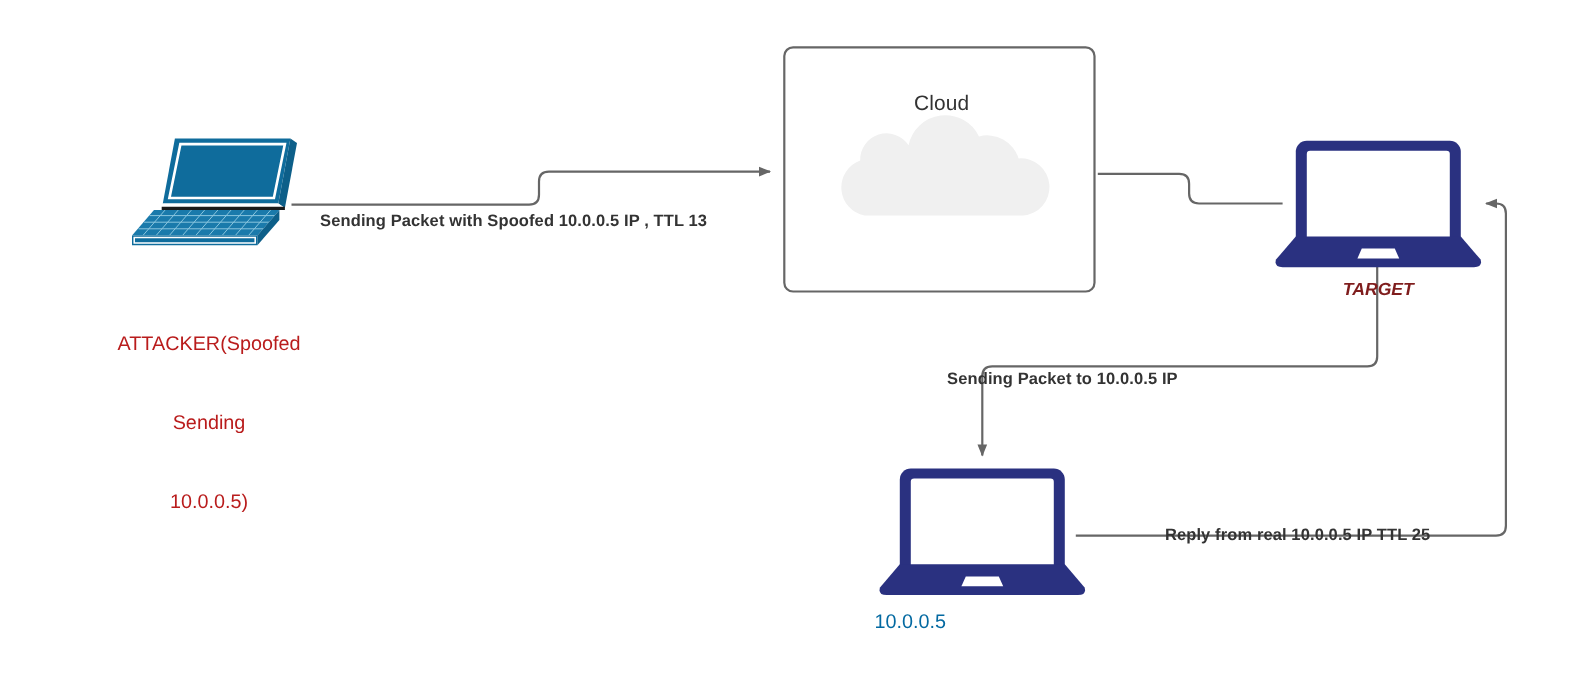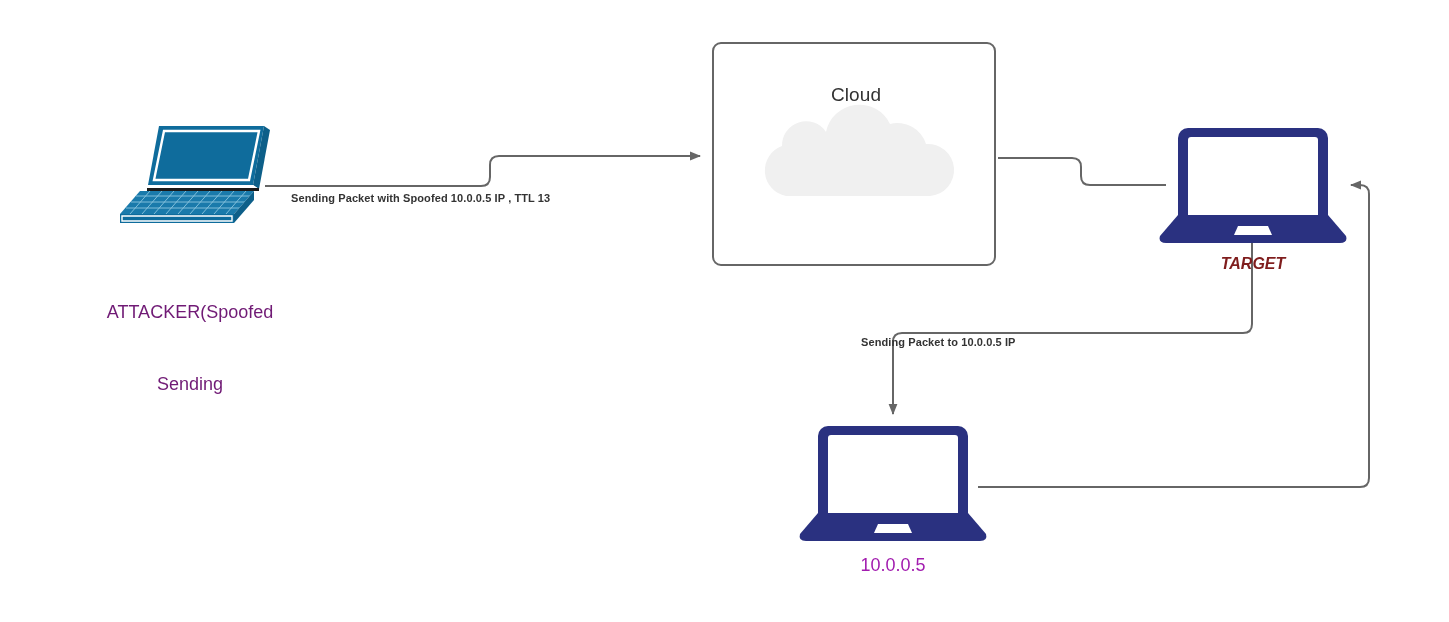--- a/index.html
+++ b/index.html
@@ -88,26 +88,26 @@
   }
 
   
   .lbl {
     position: absolute;
     color: #1a1a1a;
     white-space: pre;
   }
   .lbl-plain {
     font-size: 18px;
-    color: #701a75;
+    color: #b91c1c;
     text-align: center;
     line-height: 24px;
   }
   .lbl-edge {
-    font-size: 11px;
+    font-size: 15px;
     font-weight: bold;
     color: #333333;
     letter-spacing: .1px;
   }
   .lbl-node-bold-italic {
     font-size: 16px;
     font-weight: bold;
     font-style: italic;
     color: #7f1d1d;
     text-align: center;
@@ -121,22 +121,22 @@
   .target-caption {
     left: 1155px;
     top: 255px;
     width: 196px;
   }
   .victim-caption {
     left: 795px;
     top: 555px;
     width: 196px;
     font-size: 18px;
-    color: #a21caf;
-    text-align: center;
+    color: #0369a1;
+    text-align: left;
     font-weight: normal;
     font-style: normal;
   }
 
   .edge-label-1 { left: 291px; top: 192px; }
   .edge-label-2 { left: 861px; top: 336px; }
   .edge-label-3 { left: 1059px; top: 478px; }
 </style>
 </head>
 <body>
@@ -201,20 +201,21 @@
       </g>
 
       <polygon points="8,92 122,92 122,101 8,101" fill="#0f6c9c"></polygon>
       <polygon points="122,92 142,69 142,78 122,101" fill="#0d5f89"></polygon>
       <polygon points="10,94 120,94 120,99 10,99" fill="none" stroke="#ffffff" stroke-width="1.4"></polygon>
     </svg>
   </div>
   <div class="lbl lbl-plain attacker-caption">
     <div>ATTACKER(Spoofed</div>
     <div>Sending</div>
+    <div>10.0.0.5)</div>
   </div>
 
   <div class="node flat-laptop target-laptop">
     <svg viewBox="0 0 196 119" width="196" height="119" xmlns="http://www.w3.org/2000/svg">
       <rect x="23" y="2" width="150" height="100" rx="10" ry="10" fill="#2a3180"></rect>
       <rect x="33" y="11" width="130" height="84" rx="3" ry="3" fill="#ffffff"></rect>
       <path fill="#2a3180" d="M23 89 L173 89 L191 110 Q193 117 185 117 L11 117 Q3 117 5 110 Z"></path>
       <path fill="#ffffff" d="M83 100 L113 100 L117 109 L79 109 Z"></path>
     </svg>
   </div>
@@ -225,14 +226,15 @@
       <rect x="23" y="2" width="150" height="100" rx="10" ry="10" fill="#2a3180"></rect>
       <rect x="33" y="11" width="130" height="84" rx="3" ry="3" fill="#ffffff"></rect>
       <path fill="#2a3180" d="M23 89 L173 89 L191 110 Q193 117 185 117 L11 117 Q3 117 5 110 Z"></path>
       <path fill="#ffffff" d="M83 100 L113 100 L117 109 L79 109 Z"></path>
     </svg>
   </div>
   <div class="lbl victim-caption">10.0.0.5</div>
 
   <div class="lbl lbl-edge edge-label-1">Sending Packet with Spoofed 10.0.0.5 IP , TTL 13</div>
   <div class="lbl lbl-edge edge-label-2">Sending Packet to 10.0.0.5 IP</div>
+  <div class="lbl lbl-edge edge-label-3">Reply from real 10.0.0.5 IP TTL 25</div>
 
 </div>
 
 </body></html>

